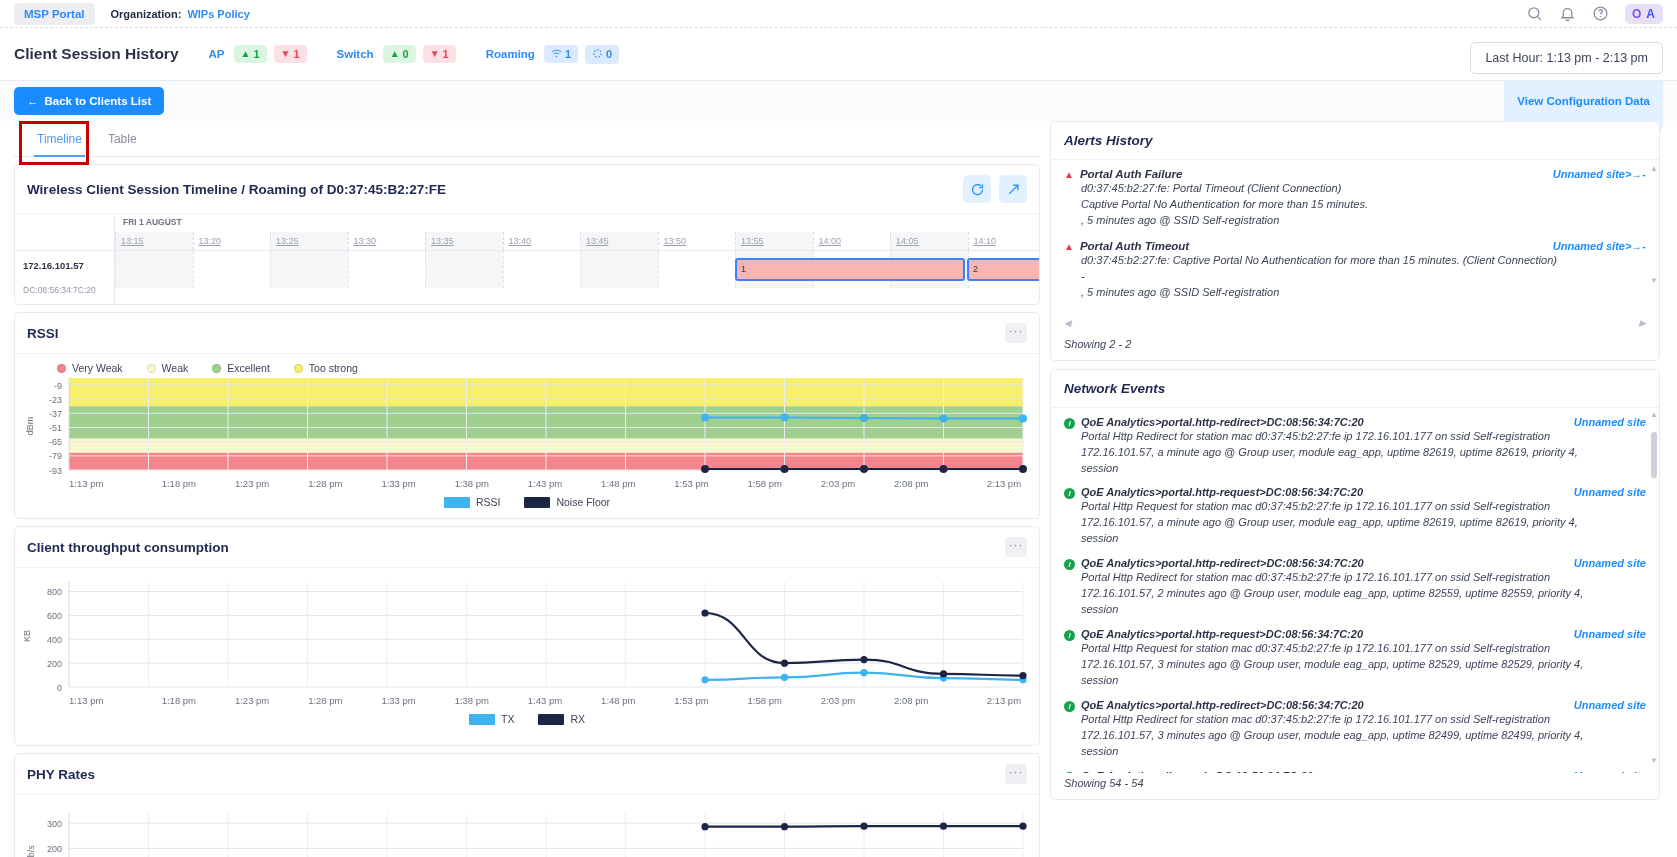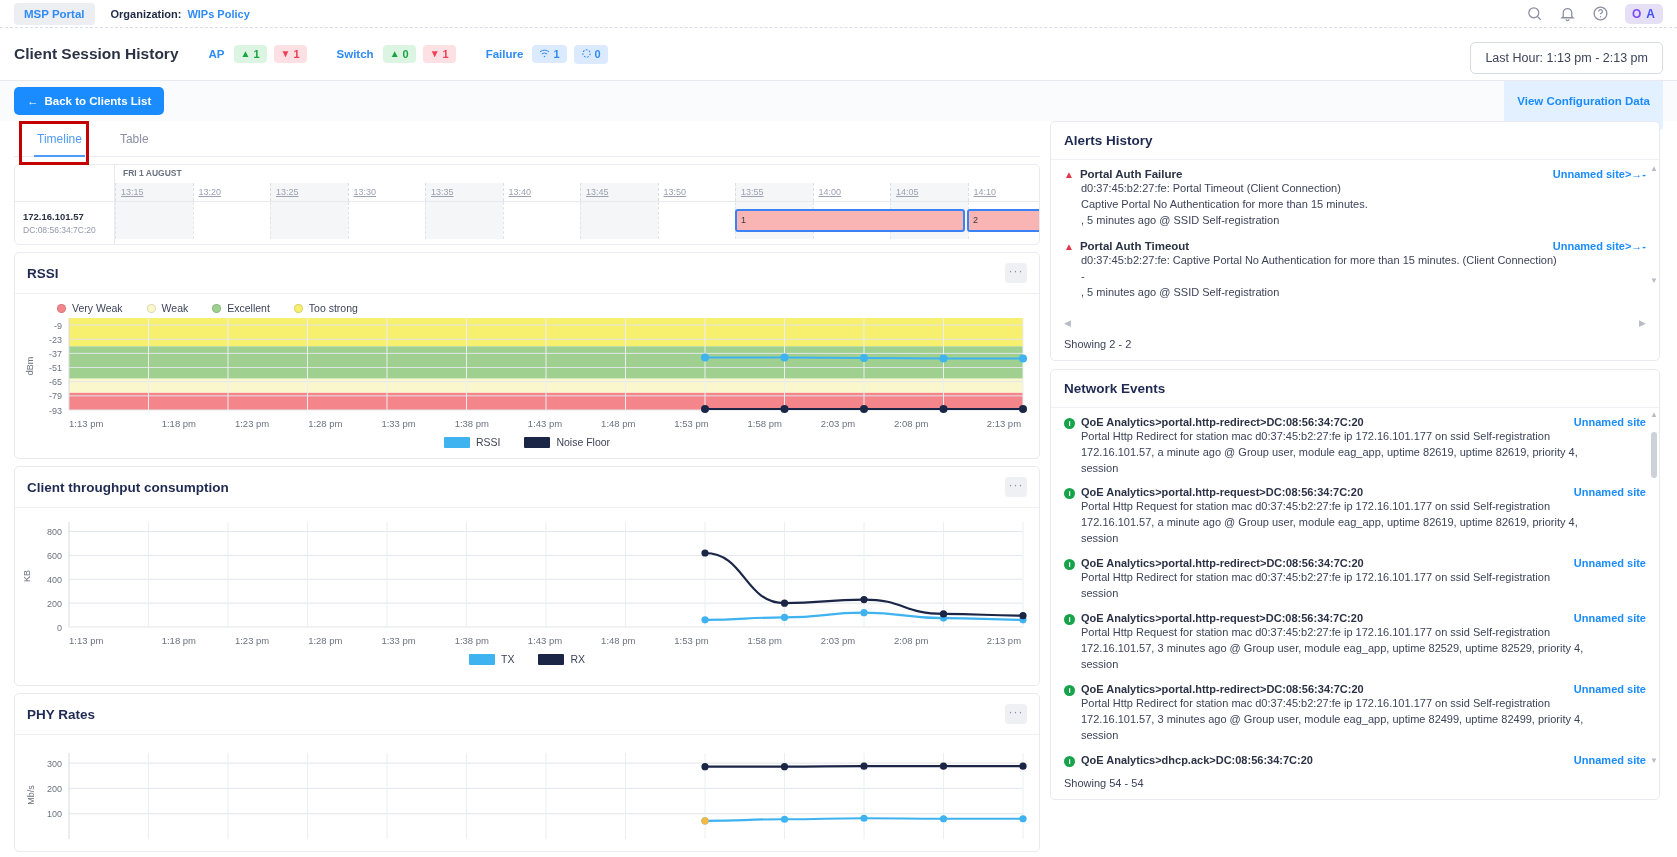--- a/index.html
+++ b/index.html
@@ -68,26 +68,26 @@
     padding: 24px 13px; cursor: pointer;
   }
 
   
   .body {
     display: flex; gap: 10px; padding: 0 14px 0 14px;
     height: calc(857px - 28px - 53px - 40px);
     align-items: flex-start;
   }
   .leftcol { width: 1026px; flex: none; height: 100%; overflow: hidden; }
-  .rightcol { width: 610px; flex: none; height: 100%; overflow: hidden; }
+  .rightcol { width: 610px; flex: none; height: 100%; overflow: hidden; font-style: italic; }
 
   
   .tabs-wrap { position: relative; background: #fff; }
   .tabs {
-    display: flex; gap: 12px; border-bottom: 1px solid #e8eaef; background: #fff;
+    display: flex; gap: 0; border-bottom: 1px solid #e8eaef; background: #fff;
     padding-left: 10px;
   }
   .tab {
     font-size: 12px; padding: 11px 13px 10px 13px; color: #8b8fa3;
     cursor: pointer; position: relative;
   }
   .tab.active { color: #4f9bf5; }
   .tab.active::after {
     content: ""; position: absolute; left: 10px; right: 10px; bottom: -1px;
     height: 2px; background: #4f9bf5;
@@ -121,21 +121,21 @@
     line-height: 0; padding-bottom: 4px;
   }
 
   
   .tl-body { padding: 0; }
   .tl-grid { display: flex; font-size: 9.5px; }
   .tl-labelcol { width: 100px; flex: none; border-right: 1px solid #e8eaef; }
   .tl-labelcol-head { height: 37px; border-bottom: 1px solid #e8eaef; }
   .tl-client { padding: 9px 8px; }
   .tl-client-ip { font-size: 9.5px; font-weight: 700; color: #2b3245; }
-  .tl-client-mac { font-size: 8.5px; color: #9298a8; margin-top: 3px; }
+  .tl-client-mac { font-size: 8.5px; color: #9298a8; margin-top: 14px; }
   .tl-right { flex: 1; overflow: hidden; position: relative; }
   .tl-daterow { height: 18px; padding: 3px 0 0 8px; font-size: 8.5px; color: #6b7280; font-weight: 700; }
   .tl-ticks { display: flex; height: 19px; border-bottom: 1px solid #e8eaef; }
   .tl-tick {
     width: 77.5px; flex: none; font-size: 9px; color: #9ba1b0;
     padding: 4px 0 0 5px; border-left: 1px dashed #d9dde6; text-decoration: underline;
   }
   .tl-tick.shade { background: #f5f6f8; }
   .tl-track { height: 37px; position: relative; display: flex; }
   .tl-cell { width: 77.5px; flex: none; border-left: 1px dashed #e2e5ea; }
@@ -252,21 +252,21 @@
         <span class="gl">▲</span>
         <span>0</span>
       </span>
     <span class="pill down">
         <span class="gl">▼</span>
         <span>1</span>
       </span>
   </div>
 
   <div class="statgroup">
-    <span class="statlabel">Failure</span>
+    <span class="statlabel">Roaming</span>
     <span class="pill blue">
       <span class="gl">
         <svg width="11" height="9" viewBox="0 0 24 20" fill="none" stroke="currentColor" stroke-width="2.2">
             <path d="M2 6.5a16 16 0 0 1 20 0"></path>
             <path d="M6 11a10 10 0 0 1 12 0"></path>
             <circle cx="12" cy="16.5" r="1.6" fill="currentColor" stroke="none"></circle>
           </svg>
       </span>
       <span>1</span>
     </span>
@@ -297,20 +297,37 @@
 
     <div class="tabs-wrap">
       <div class="tabs">
         <div class="tab active">Timeline</div>
         <div class="tab">Table</div>
       </div>
       <div class="redbox"></div>
     </div>
 
     <div class="card">
+      <div class="card-head">
+        <div class="card-title">Wireless Client Session Timeline / Roaming of D0:37:45:B2:27:FE</div>
+        <div class="card-actions">
+          <button class="icon-btn">
+            <svg viewBox="0 0 24 24" fill="none" stroke="currentColor" stroke-width="2">
+                <path d="M20 12a8 8 0 1 1-2.4-5.7"></path>
+                <polyline points="20,4 20,9 15,9"></polyline>
+              </svg>
+          </button>
+          <button class="icon-btn">
+            <svg viewBox="0 0 24 24" fill="none" stroke="currentColor" stroke-width="2">
+                <path d="M5 19 19 5"></path>
+                <polyline points="11,5 19,5 19,13"></polyline>
+              </svg>
+          </button>
+        </div>
+      </div>
       <div class="tl-body">
         <div class="tl-grid">
           <div class="tl-labelcol">
             <div class="tl-labelcol-head"></div>
             <div class="tl-client">
               <div class="tl-client-ip">172.16.101.57</div>
               <div class="tl-client-mac">DC:08:56:34:7C:20</div>
             </div>
           </div>
           <div class="tl-right">
@@ -643,20 +660,21 @@
             <div class="ev-line">172.16.101.57, a minute ago @ Group user, module eag_app, uptime 82619, uptime 82619, priority 4,</div>
             <div class="ev-line">session</div>
           </div>
           <div class="ev-item">
             <div class="ev-head">
               <span class="ev-ico">i</span>
               <span class="ev-name">QoE Analytics&gt;portal.http-redirect&gt;DC:08:56:34:7C:20</span>
               <span class="ev-site">Unnamed site</span>
             </div>
             <div class="ev-line">Portal Http Redirect for station mac d0:37:45:b2:27:fe ip 172.16.101.177 on ssid Self-registration</div>
+            <div class="ev-line">172.16.101.57, 2 minutes ago @ Group user, module eag_app, uptime 82559, uptime 82559, priority 4,</div>
             <div class="ev-line">session</div>
           </div>
           <div class="ev-item">
             <div class="ev-head">
               <span class="ev-ico">i</span>
               <span class="ev-name">QoE Analytics&gt;portal.http-request&gt;DC:08:56:34:7C:20</span>
               <span class="ev-site">Unnamed site</span>
             </div>
             <div class="ev-line">Portal Http Request for station mac d0:37:45:b2:27:fe ip 172.16.101.177 on ssid Self-registration</div>
             <div class="ev-line">172.16.101.57, 3 minutes ago @ Group user, module eag_app, uptime 82529, uptime 82529, priority 4,</div>

